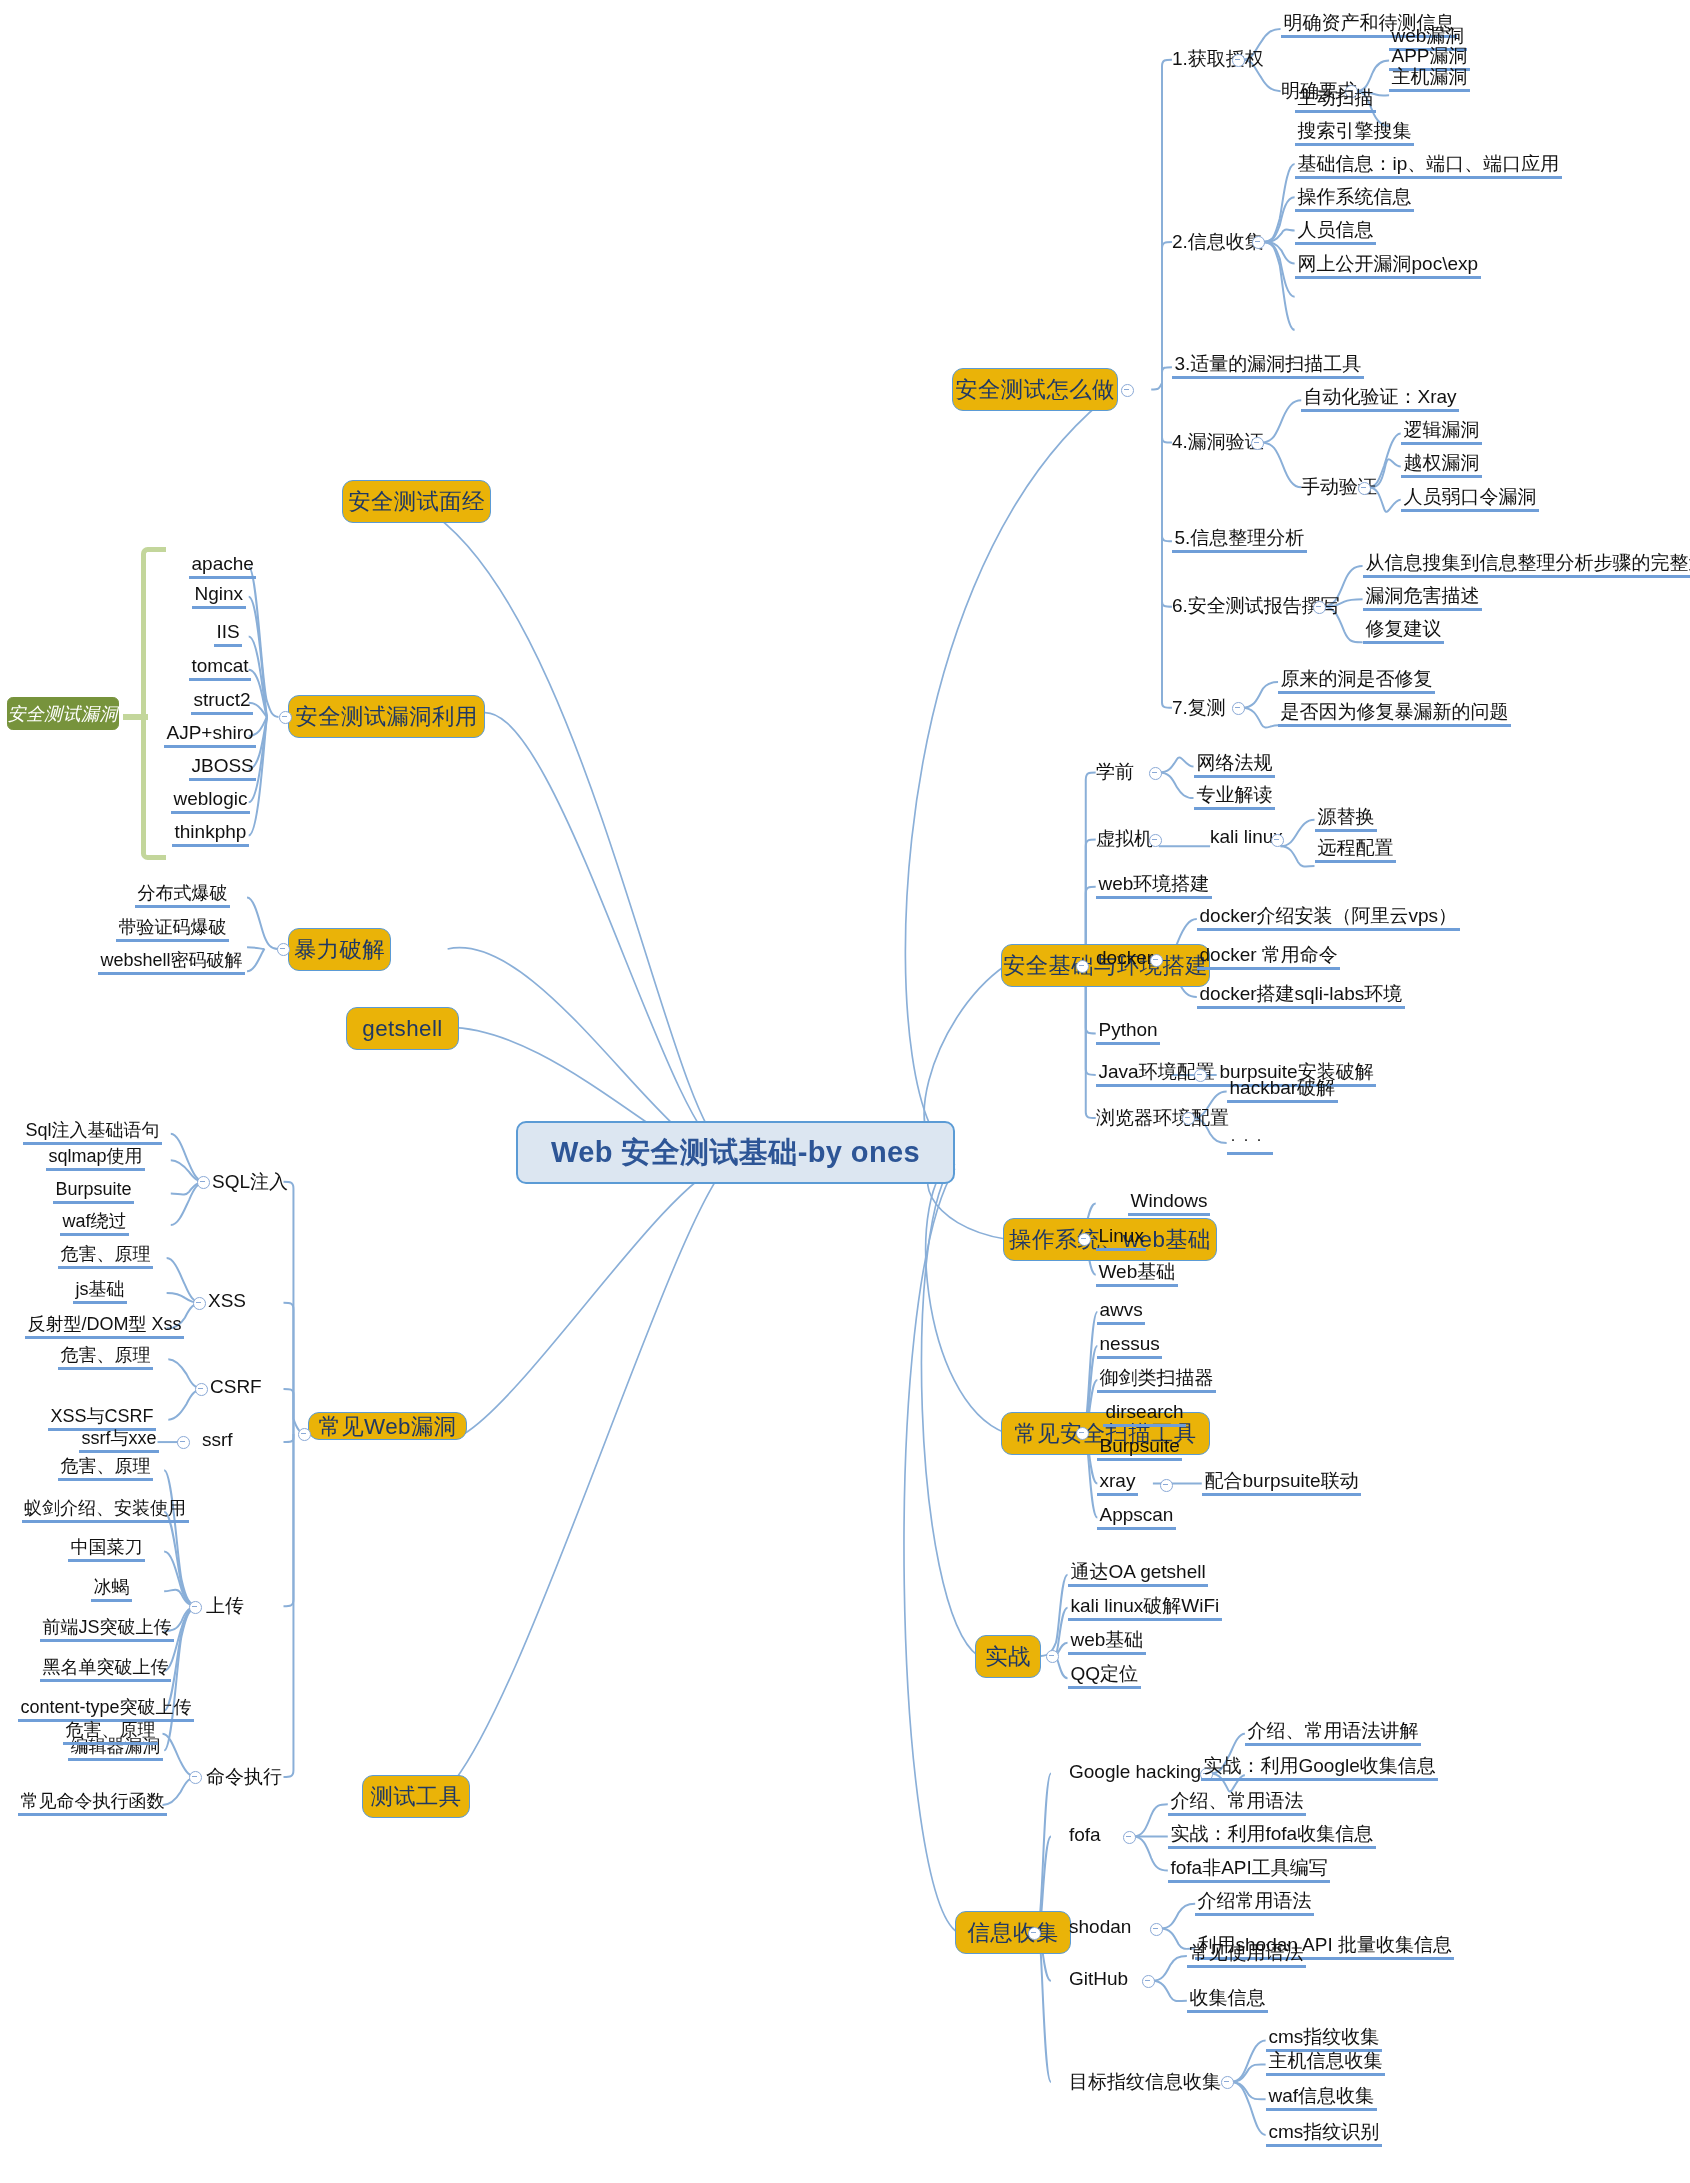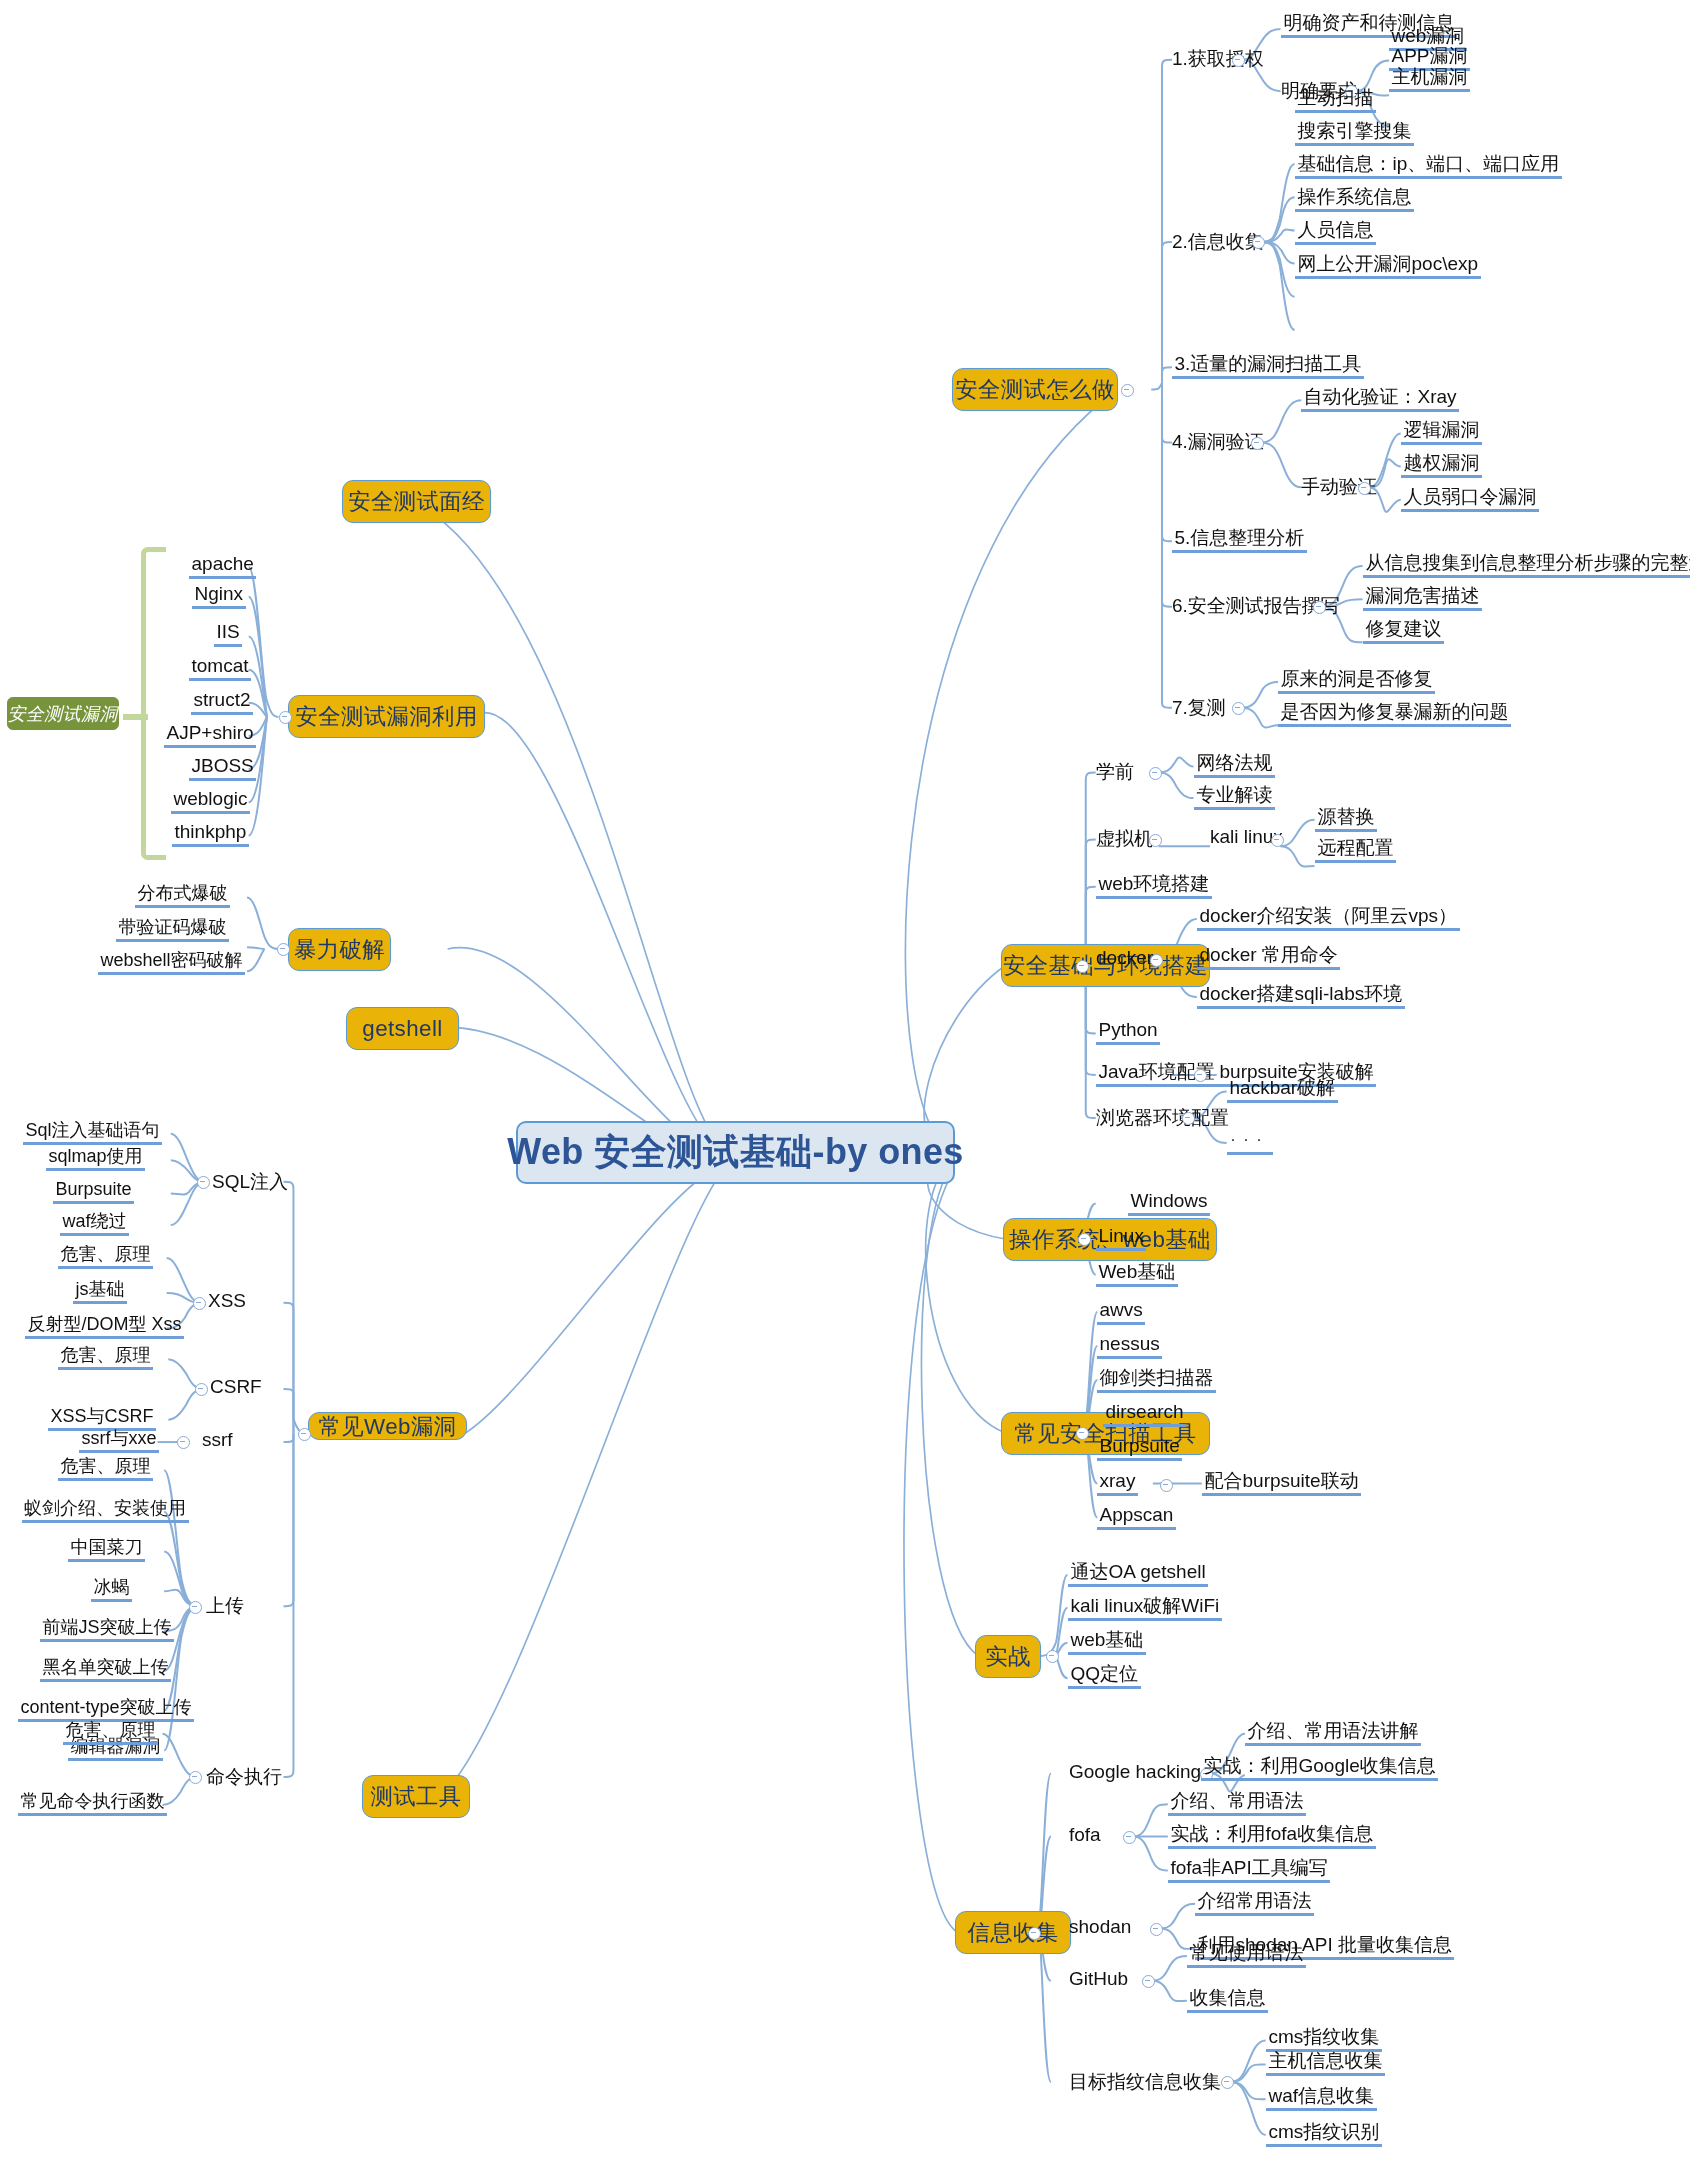--- a/index.html
+++ b/index.html
@@ -9,21 +9,21 @@
 
   
   .box{
     position:absolute;box-sizing:border-box;
     background:#eab308;border:1.7px solid #5b9bd5;border-radius:11px;
     color:#1f3864;display:flex;align-items:center;justify-content:center;
     white-space:nowrap;letter-spacing:0.4px;
   }
   .box.root{
     background:#dce6f1;border:2.5px solid #5b9bd5;border-radius:10px;
-    font-size:36px;font-weight:bold;color:#2d5596;
+    font-size:29px;font-weight:bold;color:#2d5596;
   }
   .box.lvl1{font-size:22.4px;padding:0 11.6px;}
   .box.green{
     background:#77933c;border:0.8px solid #77933c;border-radius:5.8px;
     color:#ffffff;font-style:italic;font-size:18px;padding:0 8.3px;
   }
   
   .u{
     position:absolute;white-space:nowrap;color:#111;
     border-bottom:3.3px solid #6f9ed8;

